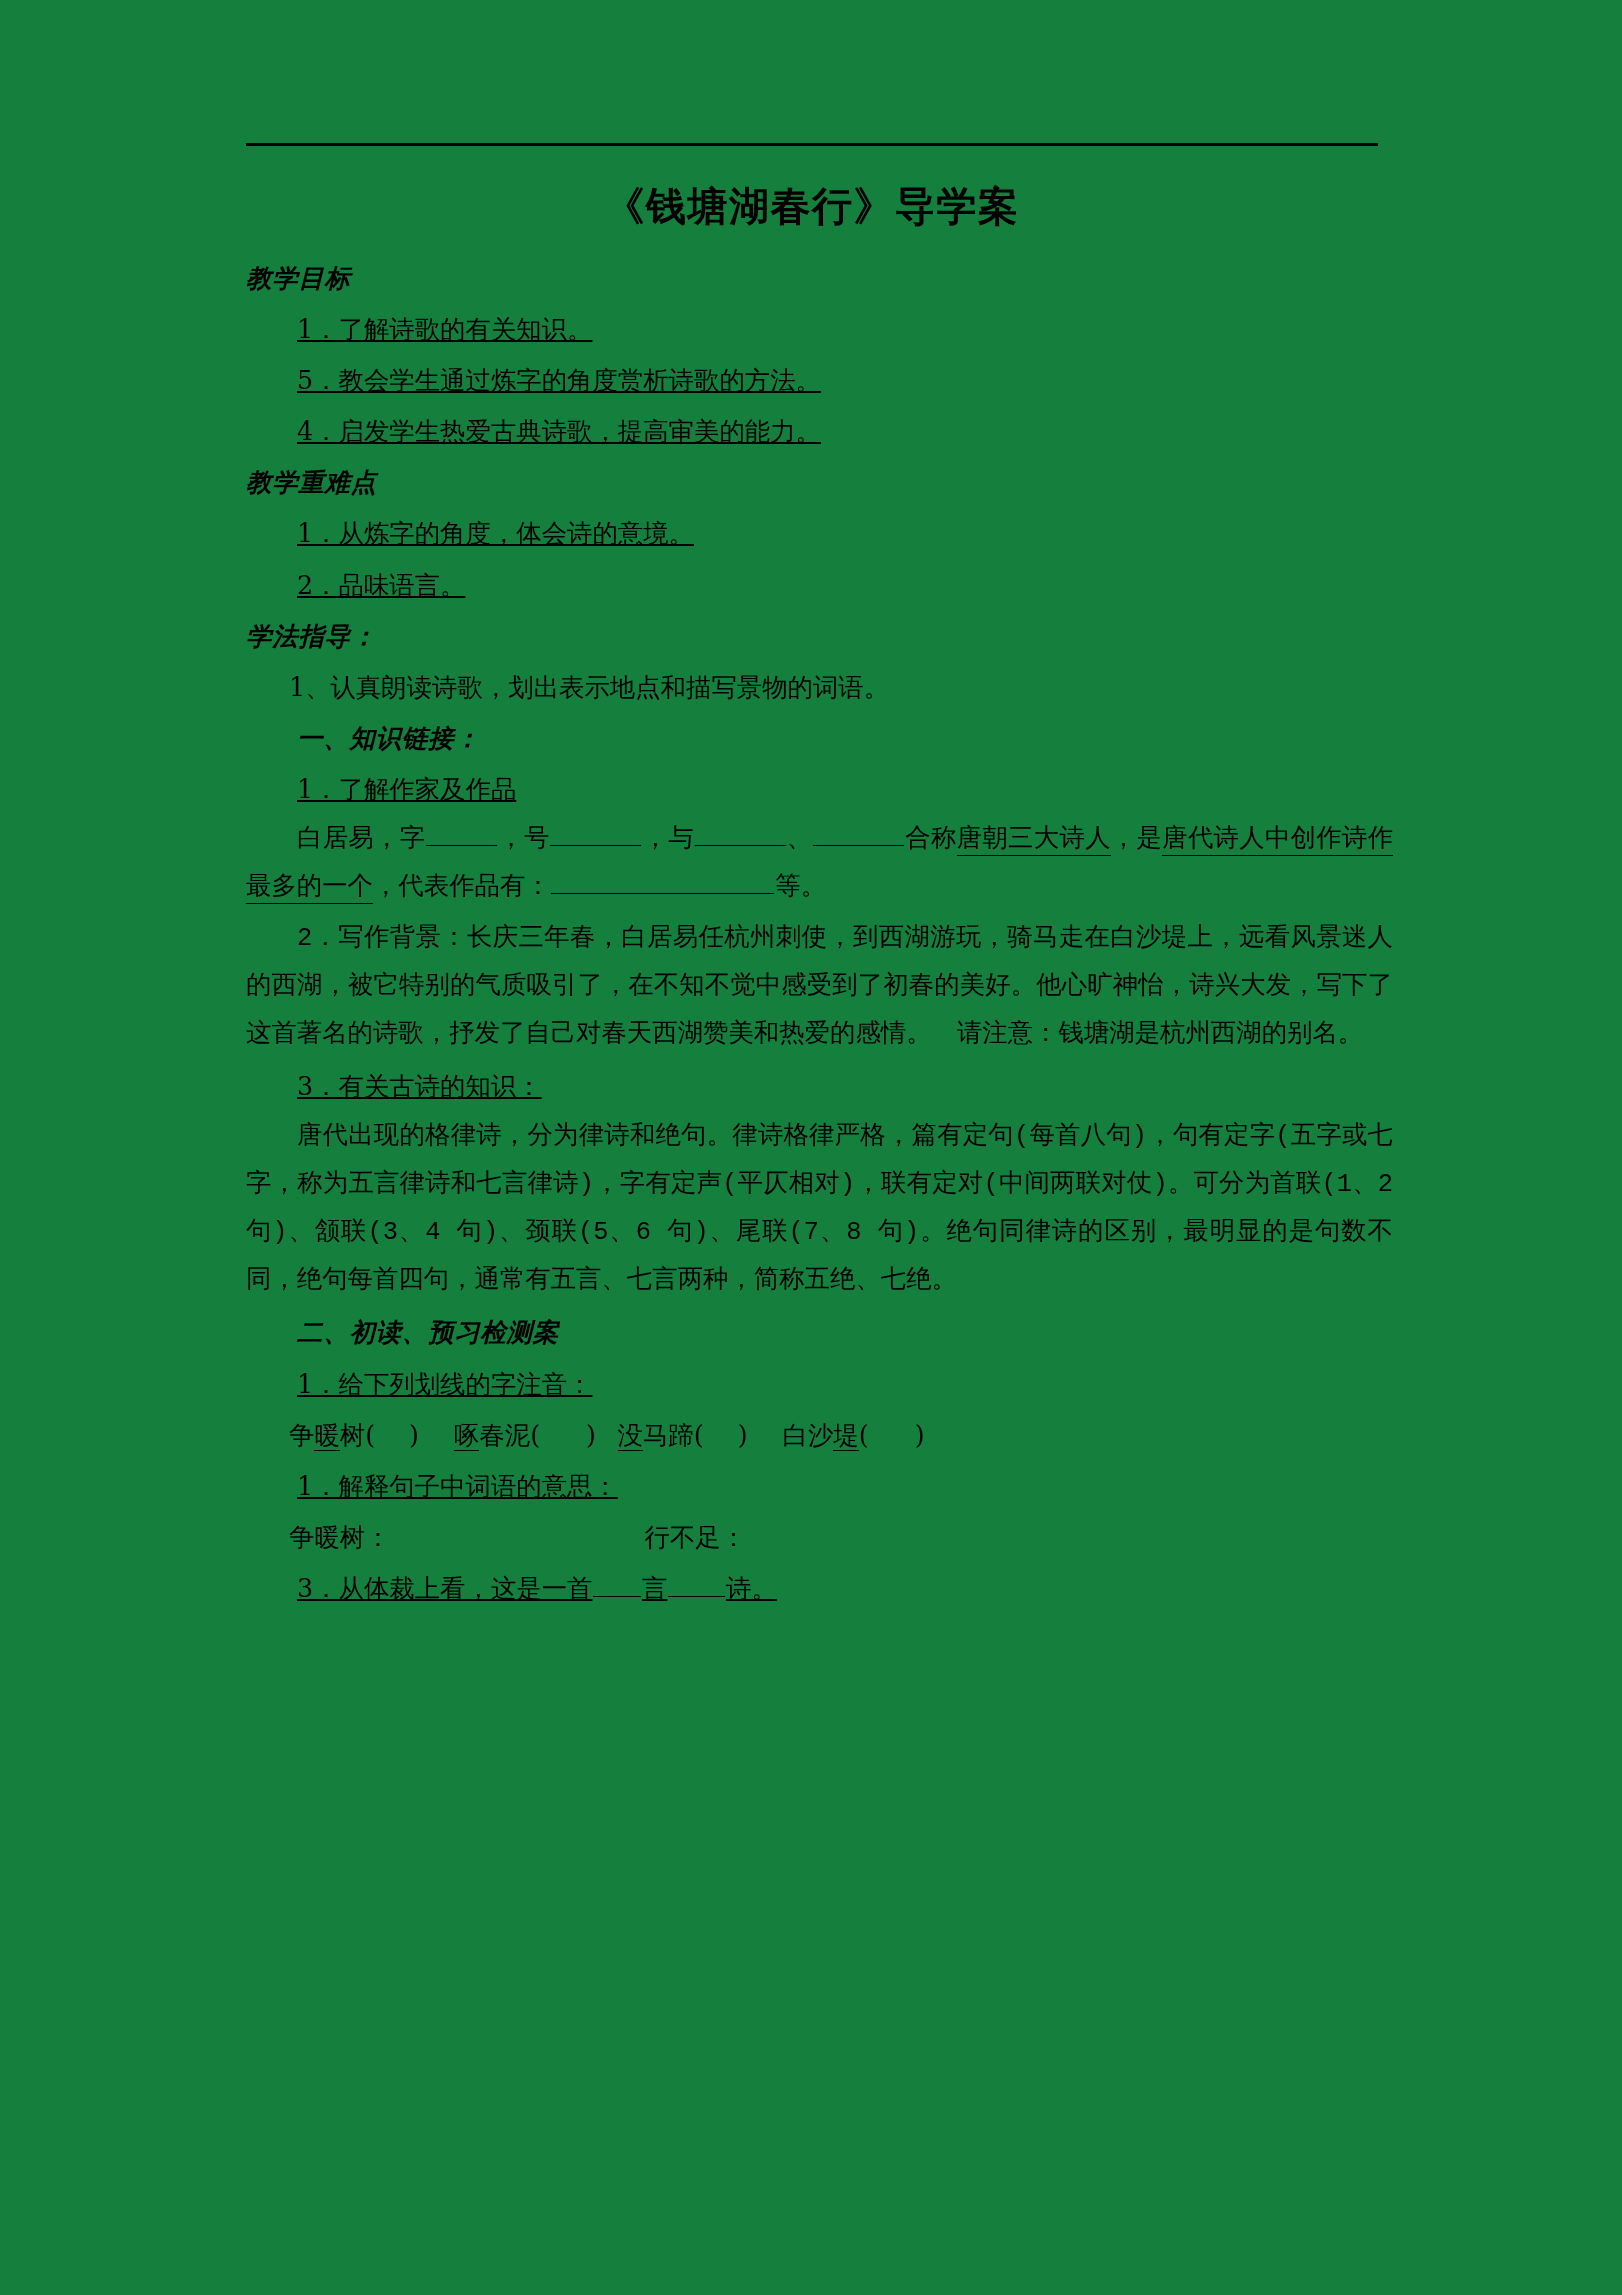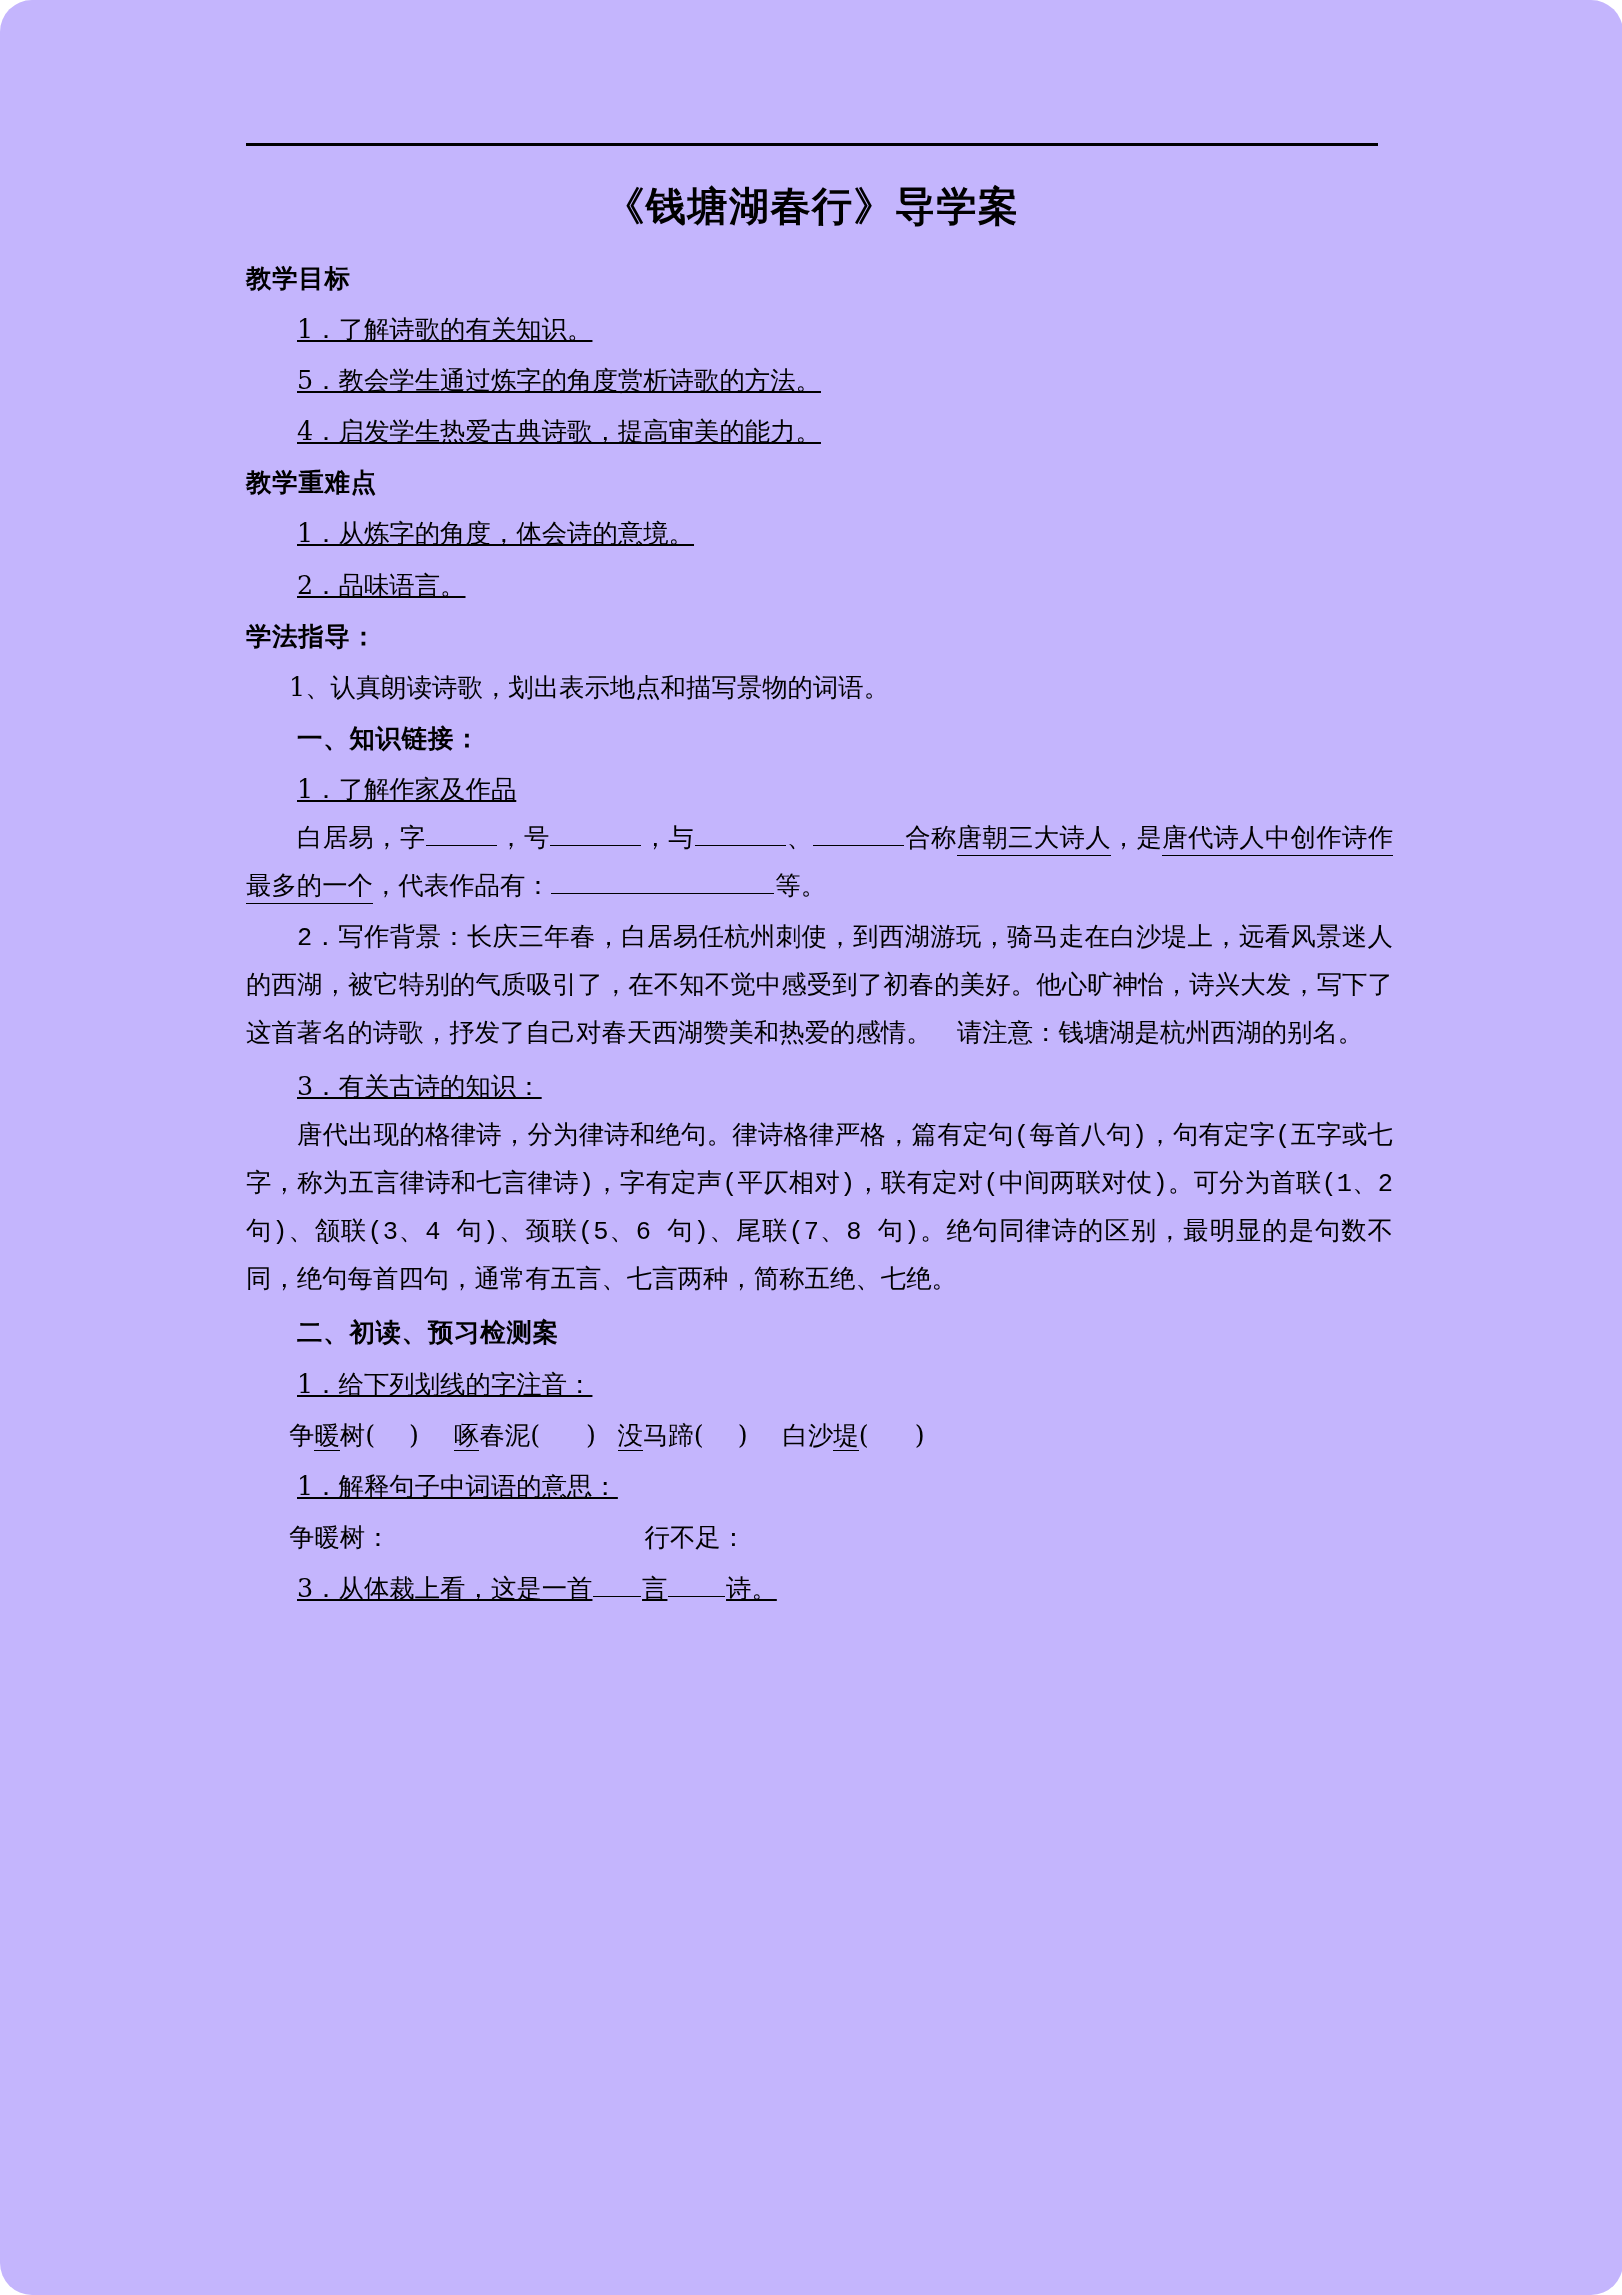--- a/index.html
+++ b/index.html
@@ -8,24 +8,23 @@
     background: #ffffff;
   }
   body {
     font-family: "DejaVu Serif", "Liberation Serif", serif;
     color: #000000;
   }
   .page {
     position: relative;
     width: 1623px;
     height: 2295px;
-    background: #c4b5fd;
+    background: #15803d;
     box-sizing: border-box;
     overflow: hidden;
-    border-radius: 32px;
   }
   .header-rule {
     position: absolute;
     left: 246px;
     top: 143px;
     width: 1132px;
     height: 0;
     border-top: 3.8px solid #000000;
   }
   .doc-title {
@@ -53,20 +52,21 @@
     margin: 0 0 3.1px 0;
     text-align: justify;
     text-justify: inter-ideograph;
   }
   .p.head {
     font-family: "DejaVu Sans", "Liberation Sans", sans-serif;
     font-weight: bold;
     font-size: 25.4px;
     padding-left: 51px;
     letter-spacing: 0.8px;
+    font-style: italic;
   }
   .p.head.nopad {
     padding-left: 0;
   }
   .p.item {
     padding-left: 51px;
     text-decoration: underline;
   }
   .p.item2 {
     padding-left: 43px;

